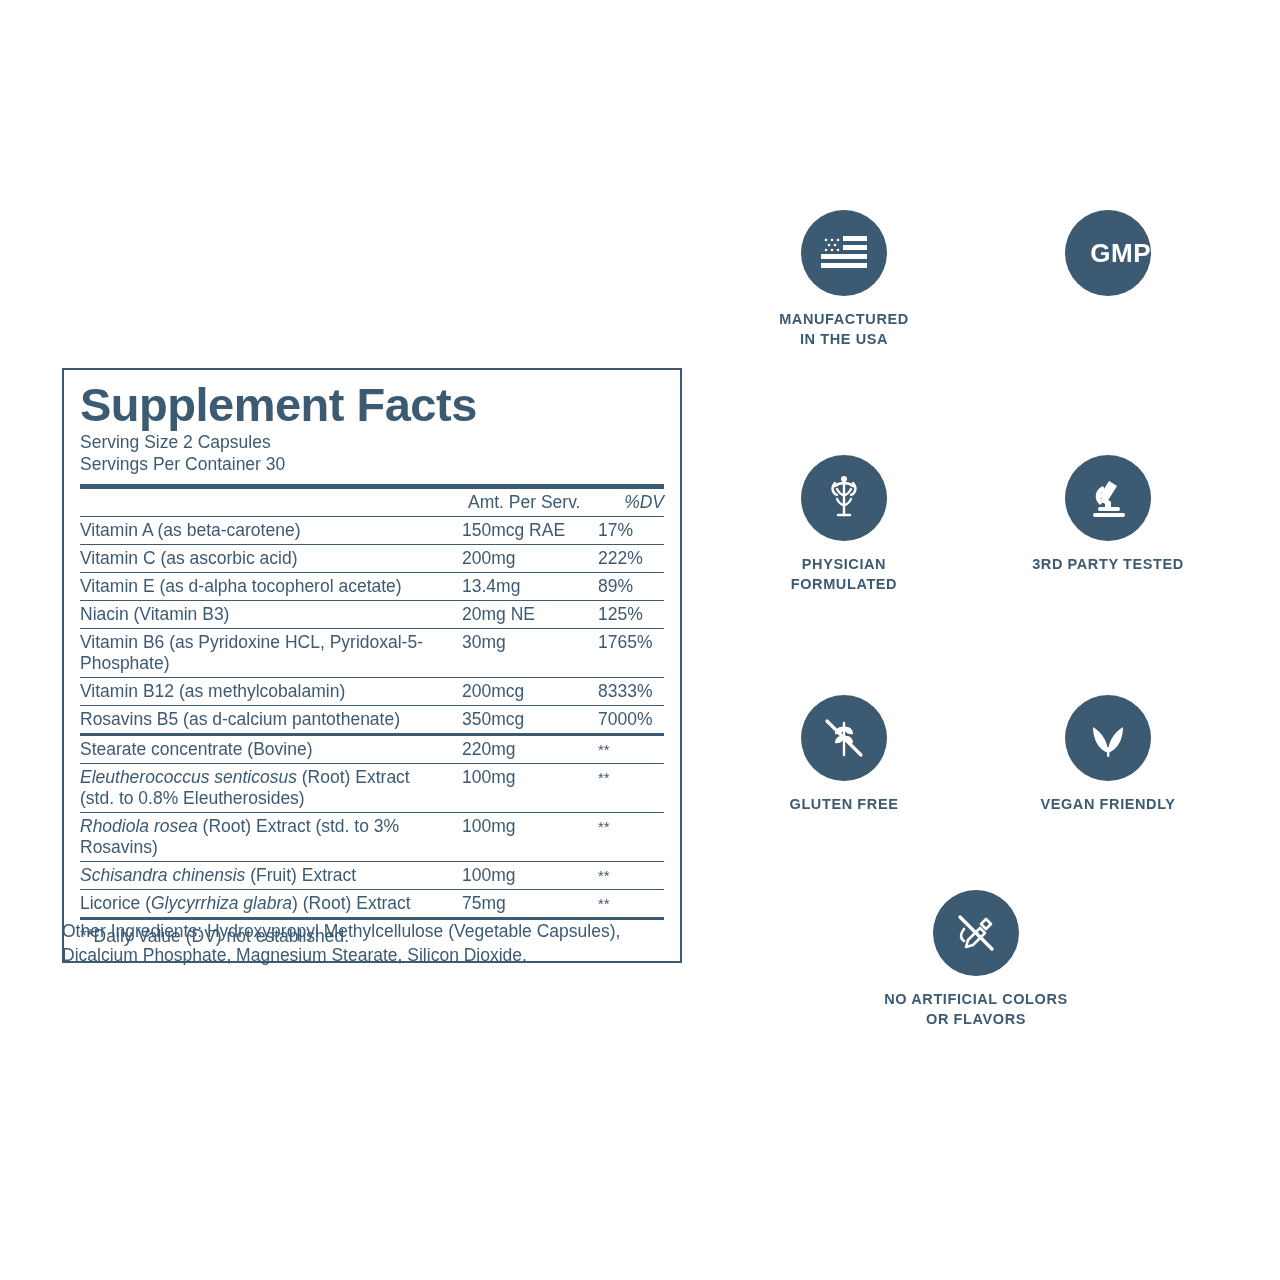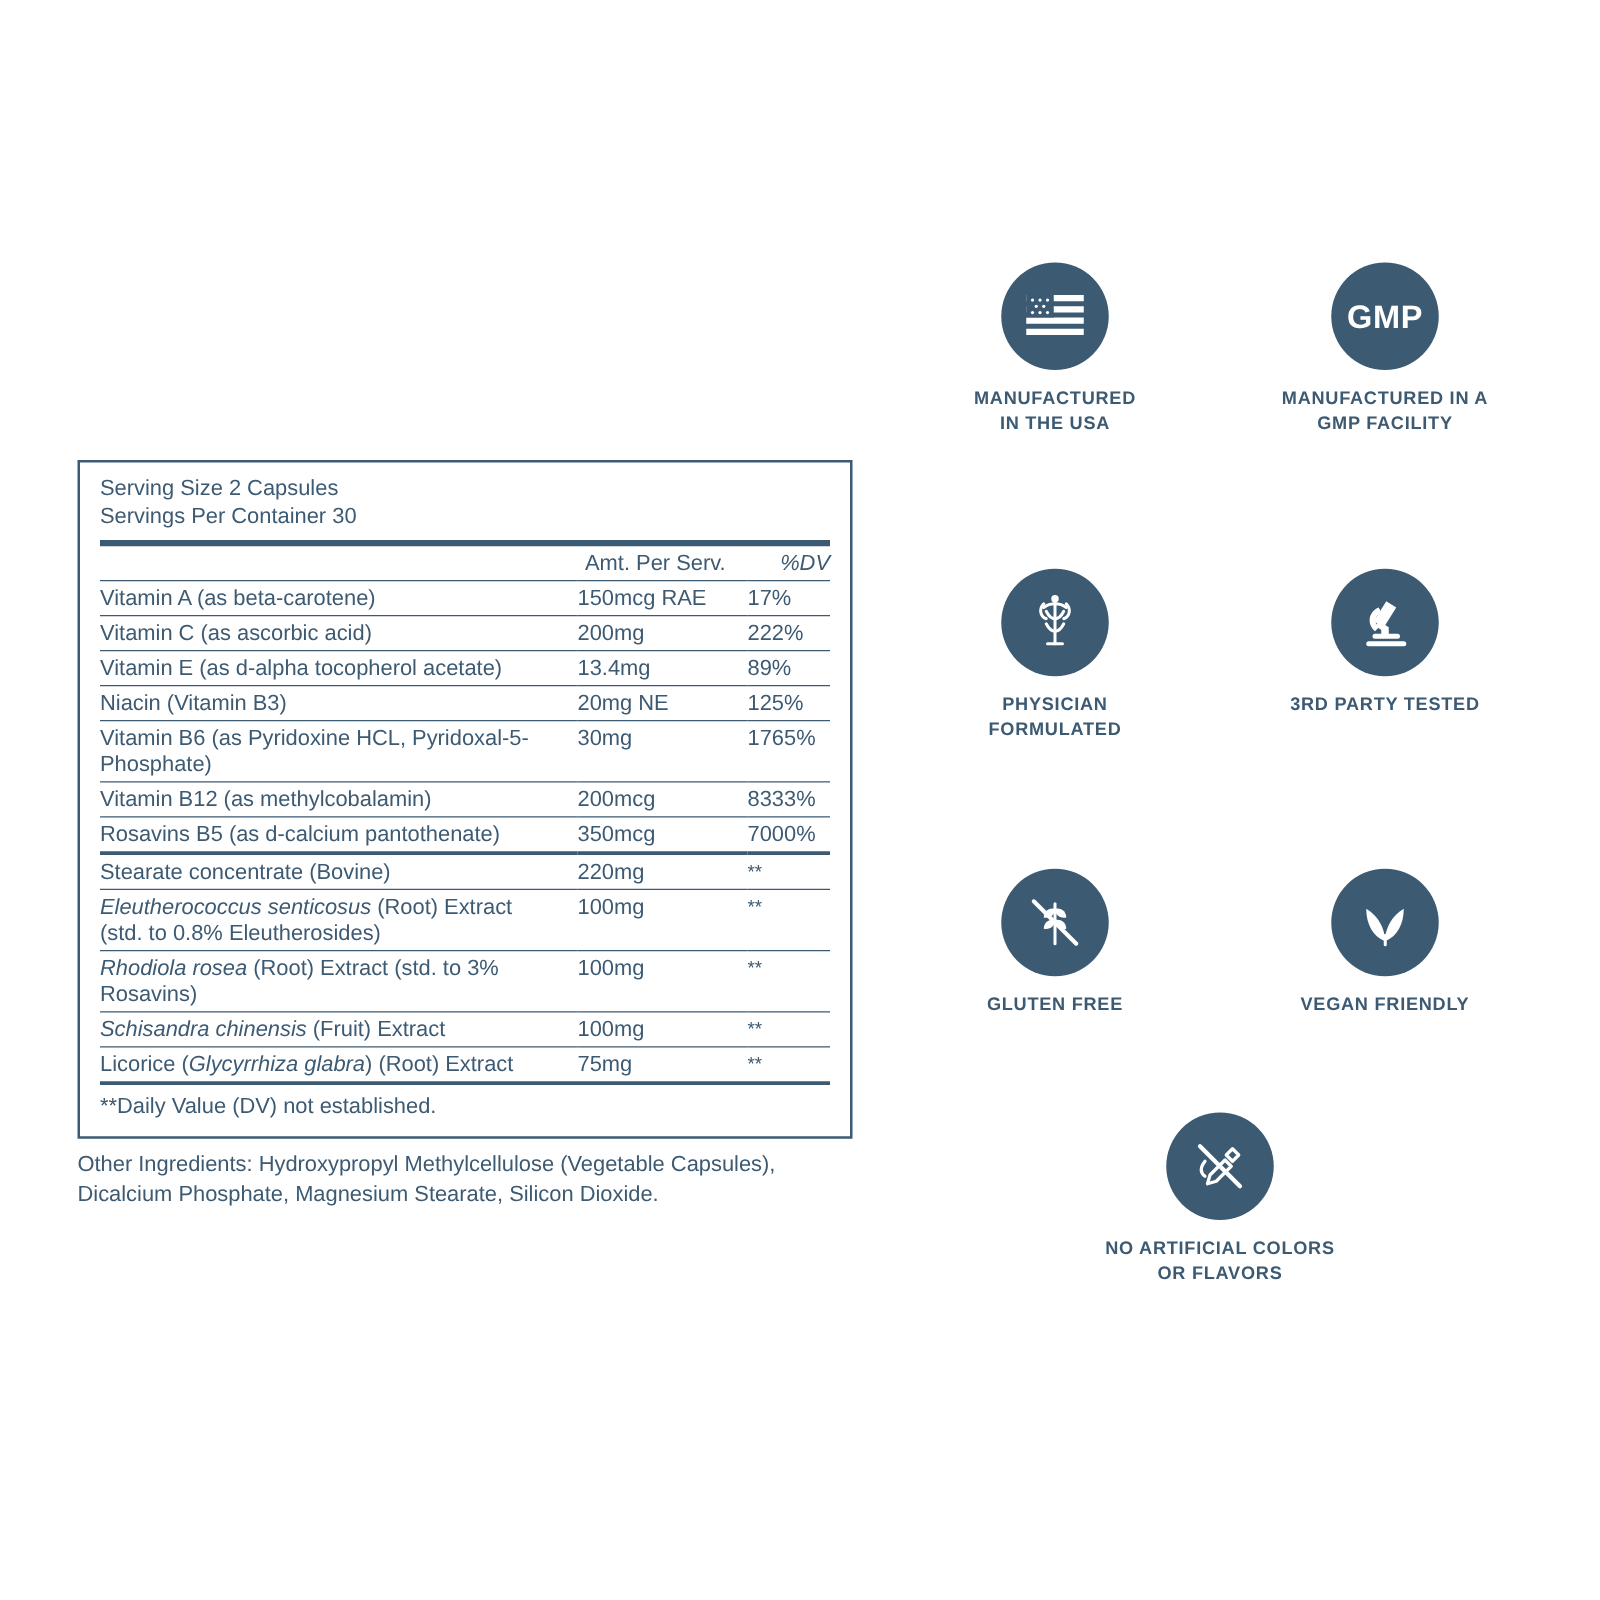--- a/index.html
+++ b/index.html
@@ -123,21 +123,21 @@
     text-align: center;
   }
   .badge-circle {
     width: 86px;
     height: 86px;
     border-radius: 50%;
     background: #3d5a73;
     margin: 0 auto 14px auto;
     display: flex;
     align-items: center;
-    justify-content: center;
+    justify-content: flex-end;
     overflow: hidden;
   }
   .badge-label {
     font-size: 14.5px;
     font-weight: bold;
     letter-spacing: 0.6px;
     line-height: 1.35;
     color: #3d5a73;
     text-transform: uppercase;
   }
@@ -152,20 +152,21 @@
     font-size: 26px;
     font-weight: bold;
     letter-spacing: 0.5px;
     font-family: "Liberation Sans", sans-serif;
   }
 </style>
 </head>
 <body>
 
 <div id="facts-panel">
+  <div id="facts-title">Supplement Facts</div>
   <div class="serving-line">Serving Size 2 Capsules</div>
   <div class="serving-line">Servings Per Container 30</div>
   <div class="rule-thick"></div>
 
   <table class="facts">
     <thead>
       <tr class="hairline">
         <th></th>
         <th class="hdr-amt">Amt. Per Serv.</th>
         <th class="hdr-dv">%DV</th>
@@ -280,24 +281,20 @@
     <div class="badge-label">
       <span>MANUFACTURED</span><br>
       <span>IN THE USA</span>
     </div>
   </div>
 
   <div class="badge b-c2 row1">
     <div class="badge-circle">
       <span class="gmp-text">GMP</span>
     </div>
-    <div class="badge-label">
-      <span>MANUFACTURED IN A</span><br>
-      <span>GMP FACILITY</span>
-    </div>
   </div>
 
   <div class="badge b-c1 row2">
     <div class="badge-circle">
       <svg width="86" height="86" viewBox="0 0 86 86" aria-hidden="true">
         <g stroke="#ffffff" stroke-width="2.4" fill="none" stroke-linecap="round">
           <line x1="43" y1="26" x2="43" y2="60"></line>
           <path d="M34 31 C39 27, 47 27, 52 31"></path>
           <path d="M36 34 C40 42, 46 42, 50 34"></path>
           <path d="M36 44 C40 52, 46 52, 50 44"></path>

